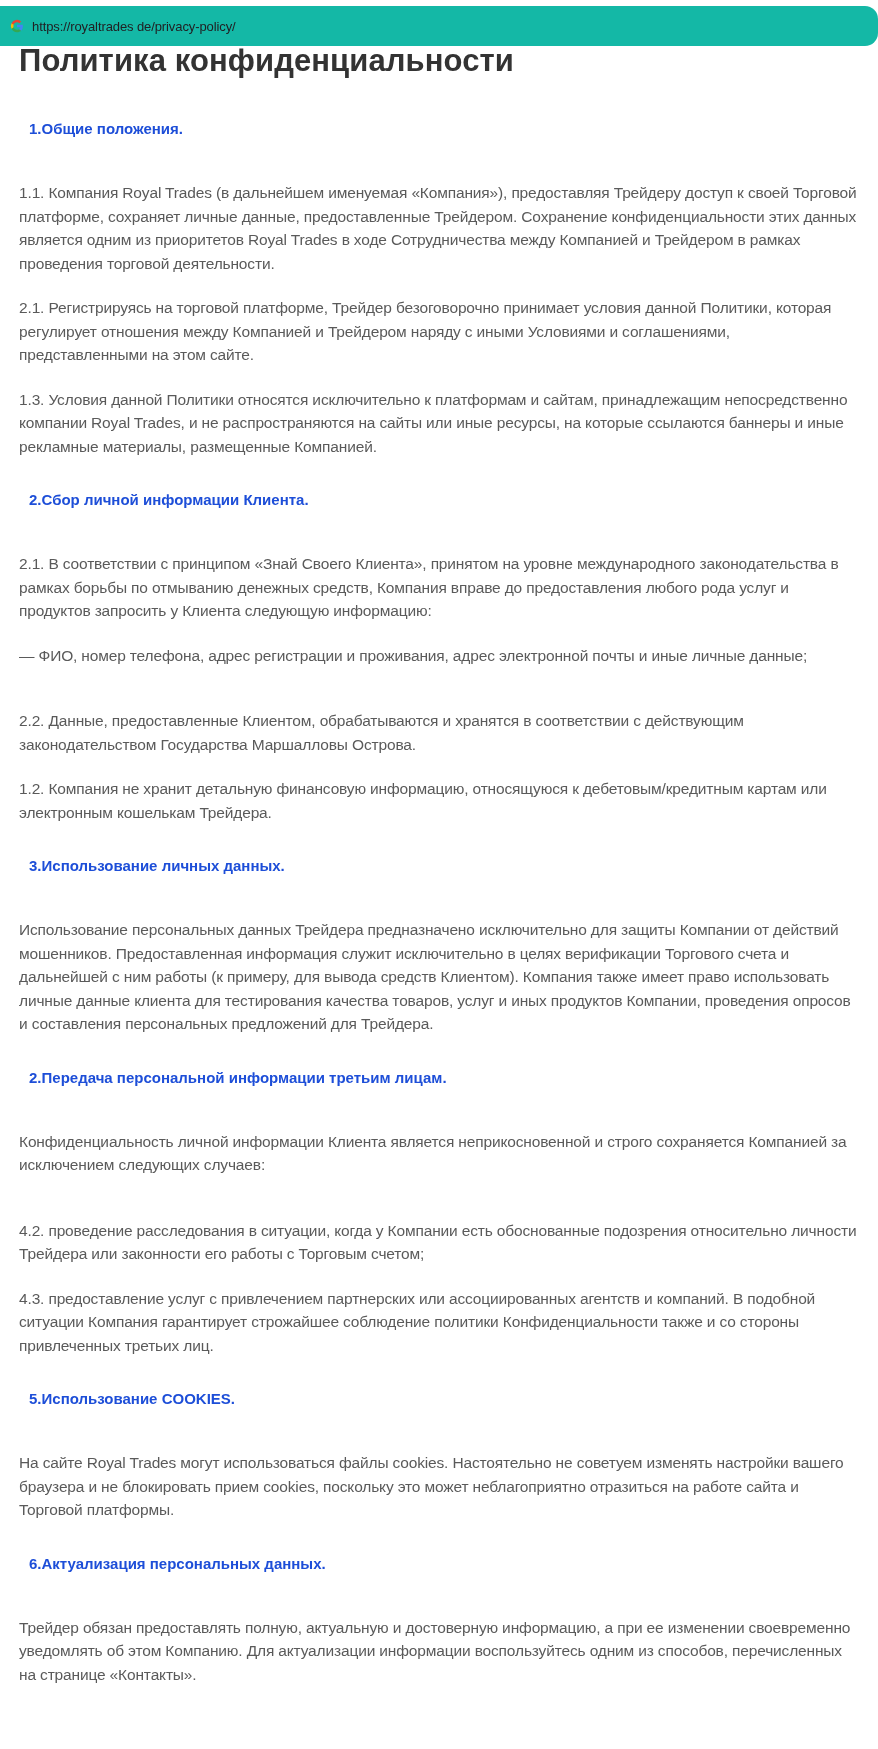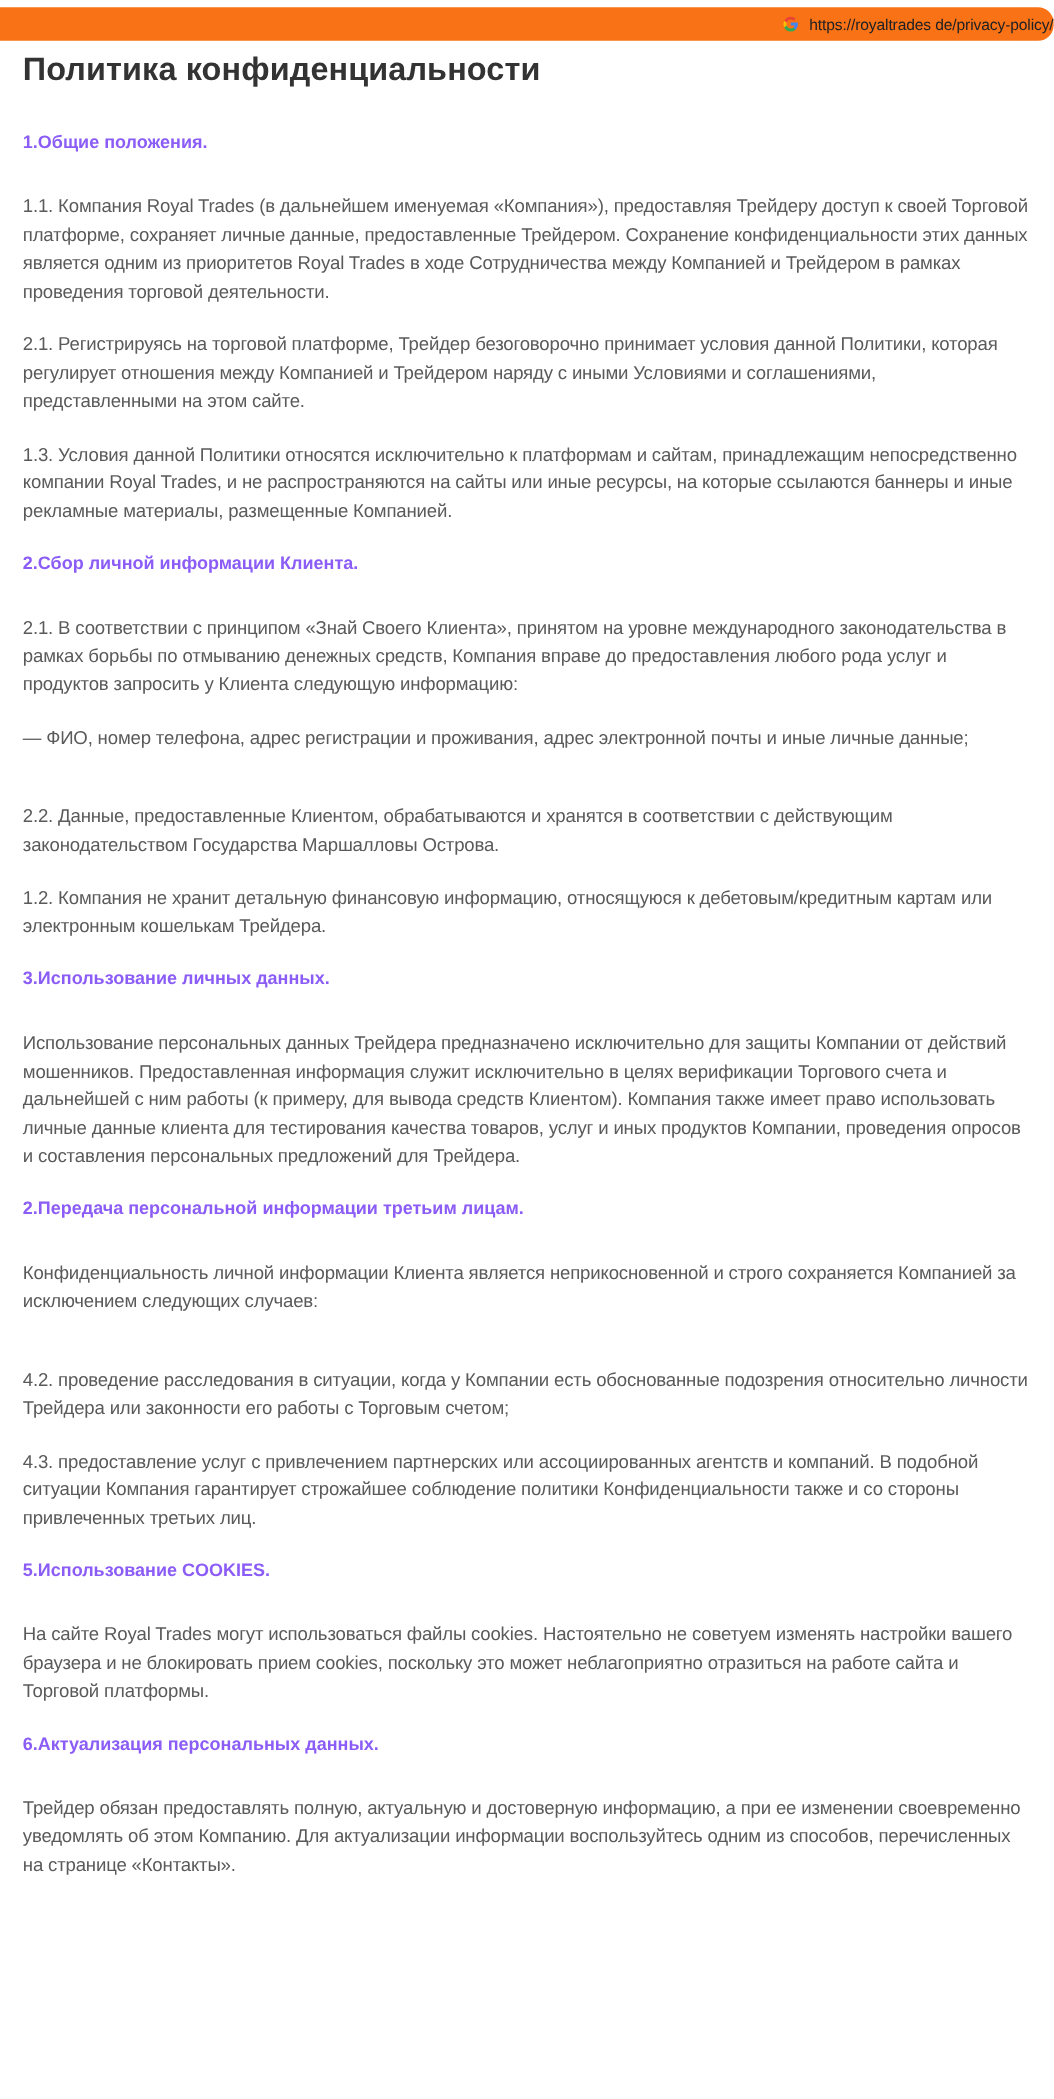--- a/index.html
+++ b/index.html
@@ -1,40 +1,40 @@
 <!DOCTYPE html>
 <html><head>
 <meta charset="utf-8">
 <style>
   html, body { margin: 0; padding: 0; background: #ffffff; }
   body {
     width: 878px; height: 1749px; overflow: hidden; position: relative;
     font-family: "Liberation Sans", "DejaVu Sans", sans-serif;
   }
   .urlbar {
-    position: absolute; left: 0; top: 6px; width: 878px; height: 28px;
-    background: #f97316; border-radius: 0 13px 13px 0;
-    display: flex; align-items: center; justify-content: flex-end;
+    position: absolute; left: 0; top: 6px; width: 878px; height: 40px;
+    background: #14b8a6; border-radius: 0 13px 13px 0;
+    display: flex; align-items: center;
   }
   .g-icon {
     width: 14px; height: 14px; margin-left: 10px; margin-right: 8px;
     display: inline-flex; align-items: center; justify-content: center;
   }
   .url-text {
     font-size: 13px; color: #202124; letter-spacing: -0.1px;
   }
   .page-title {
     position: absolute; left: 19px; top: 43px; margin: 0;
-    font-size: 27px; font-weight: bold; color: #333333; letter-spacing: 0.1px;
+    font-size: 31px; font-weight: bold; color: #333333; letter-spacing: 0.1px;
   }
   .content {
     position: absolute; left: 19px; top: 108px; width: 840px;
   }
   .sec-heading {
-    font-size: 15px; font-weight: bold; color: #8b5cf6; margin: 0;
+    font-size: 15px; font-weight: bold; color: #1d4ed8; margin: 10px;
     line-height: 22px;
   }
   .para {
     font-size: 15.5px; color: #5a5a5a; margin: 0; line-height: 23.5px;
     letter-spacing: -0.15px;
   }
   .gap-h { height: 31px; }
   .gap-p { height: 21px; }
 </style>
 </head>

